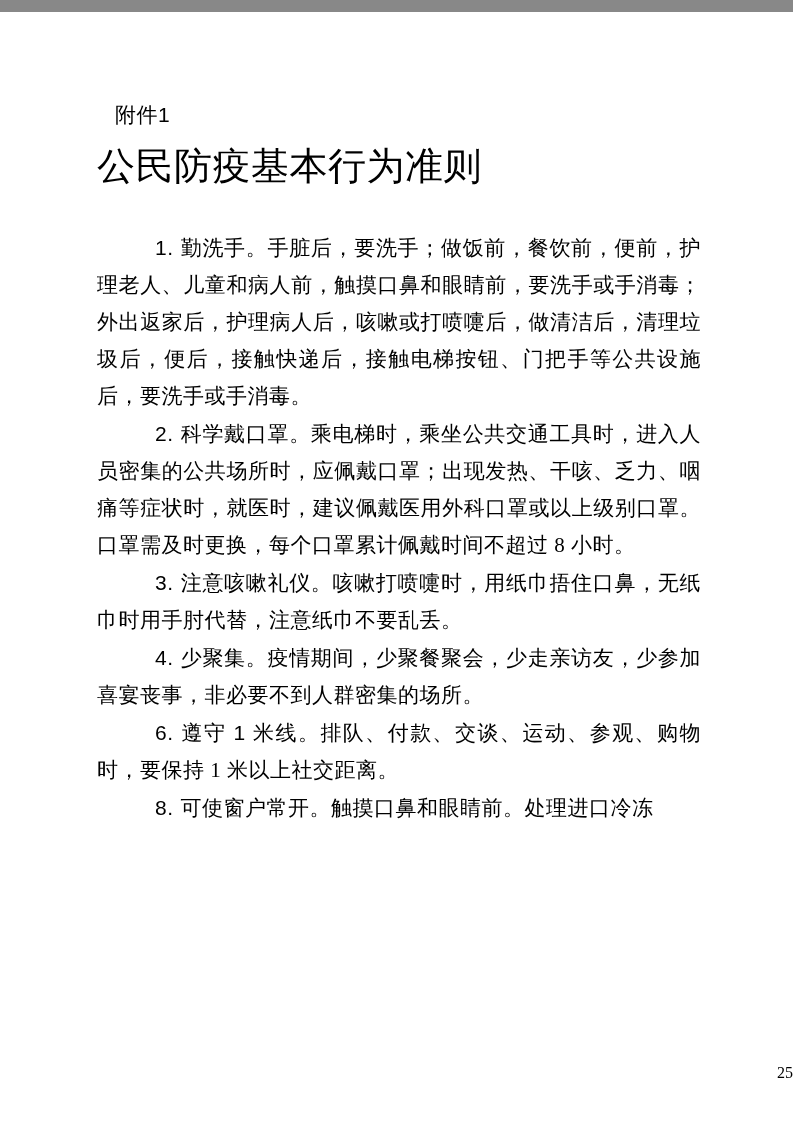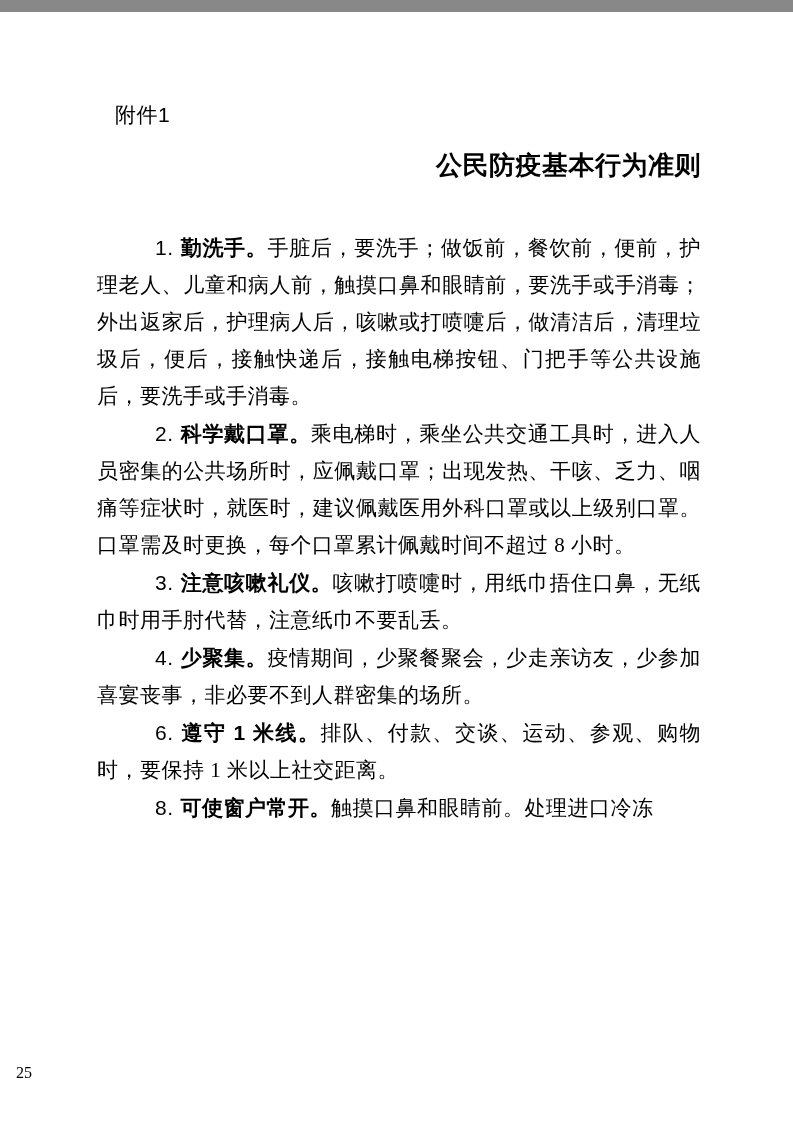--- a/index.html
+++ b/index.html
@@ -16,52 +16,52 @@
   }
   .attachment-label {
     font-family: "Liberation Sans", "DejaVu Sans", sans-serif;
     font-size: 21px;
     line-height: 26px;
     margin-left: 18px;
     letter-spacing: 0.5px;
   }
   .doc-title {
     margin-top: 16px;
-    text-align: right;
+    text-align: left;
     font-family: "Liberation Serif", "DejaVu Serif", serif;
-    font-weight: bold;
-    font-size: 26px;
+    font-weight: normal;
+    font-size: 38px;
     line-height: 44px;
     letter-spacing: 0.5px;
   }
   .content {
     margin-top: 41px;
     font-family: "Liberation Serif", "DejaVu Serif", serif;
     font-size: 21px;
     line-height: 37px;
     text-align: justify;
     letter-spacing: 0.5px;
   }
   .para {
     text-indent: 58px;
   }
   .para .num {
     font-family: "Liberation Sans", "DejaVu Sans", sans-serif;
     margin-right: 7px;
   }
   .para .lead {
     font-family: "Liberation Sans", "DejaVu Sans", sans-serif;
-    font-weight: bold;
+    font-weight: normal;
   }
   .page-number {
     position: absolute;
     left: 16px;
     right: 0;
     bottom: 52px;
-    text-align: left;
+    text-align: right;
     font-family: "Liberation Serif", "DejaVu Serif", serif;
     font-size: 16px;
     line-height: 18px;
   }
 </style>
 </head>
 <body>
 
 <div class="page">
 

